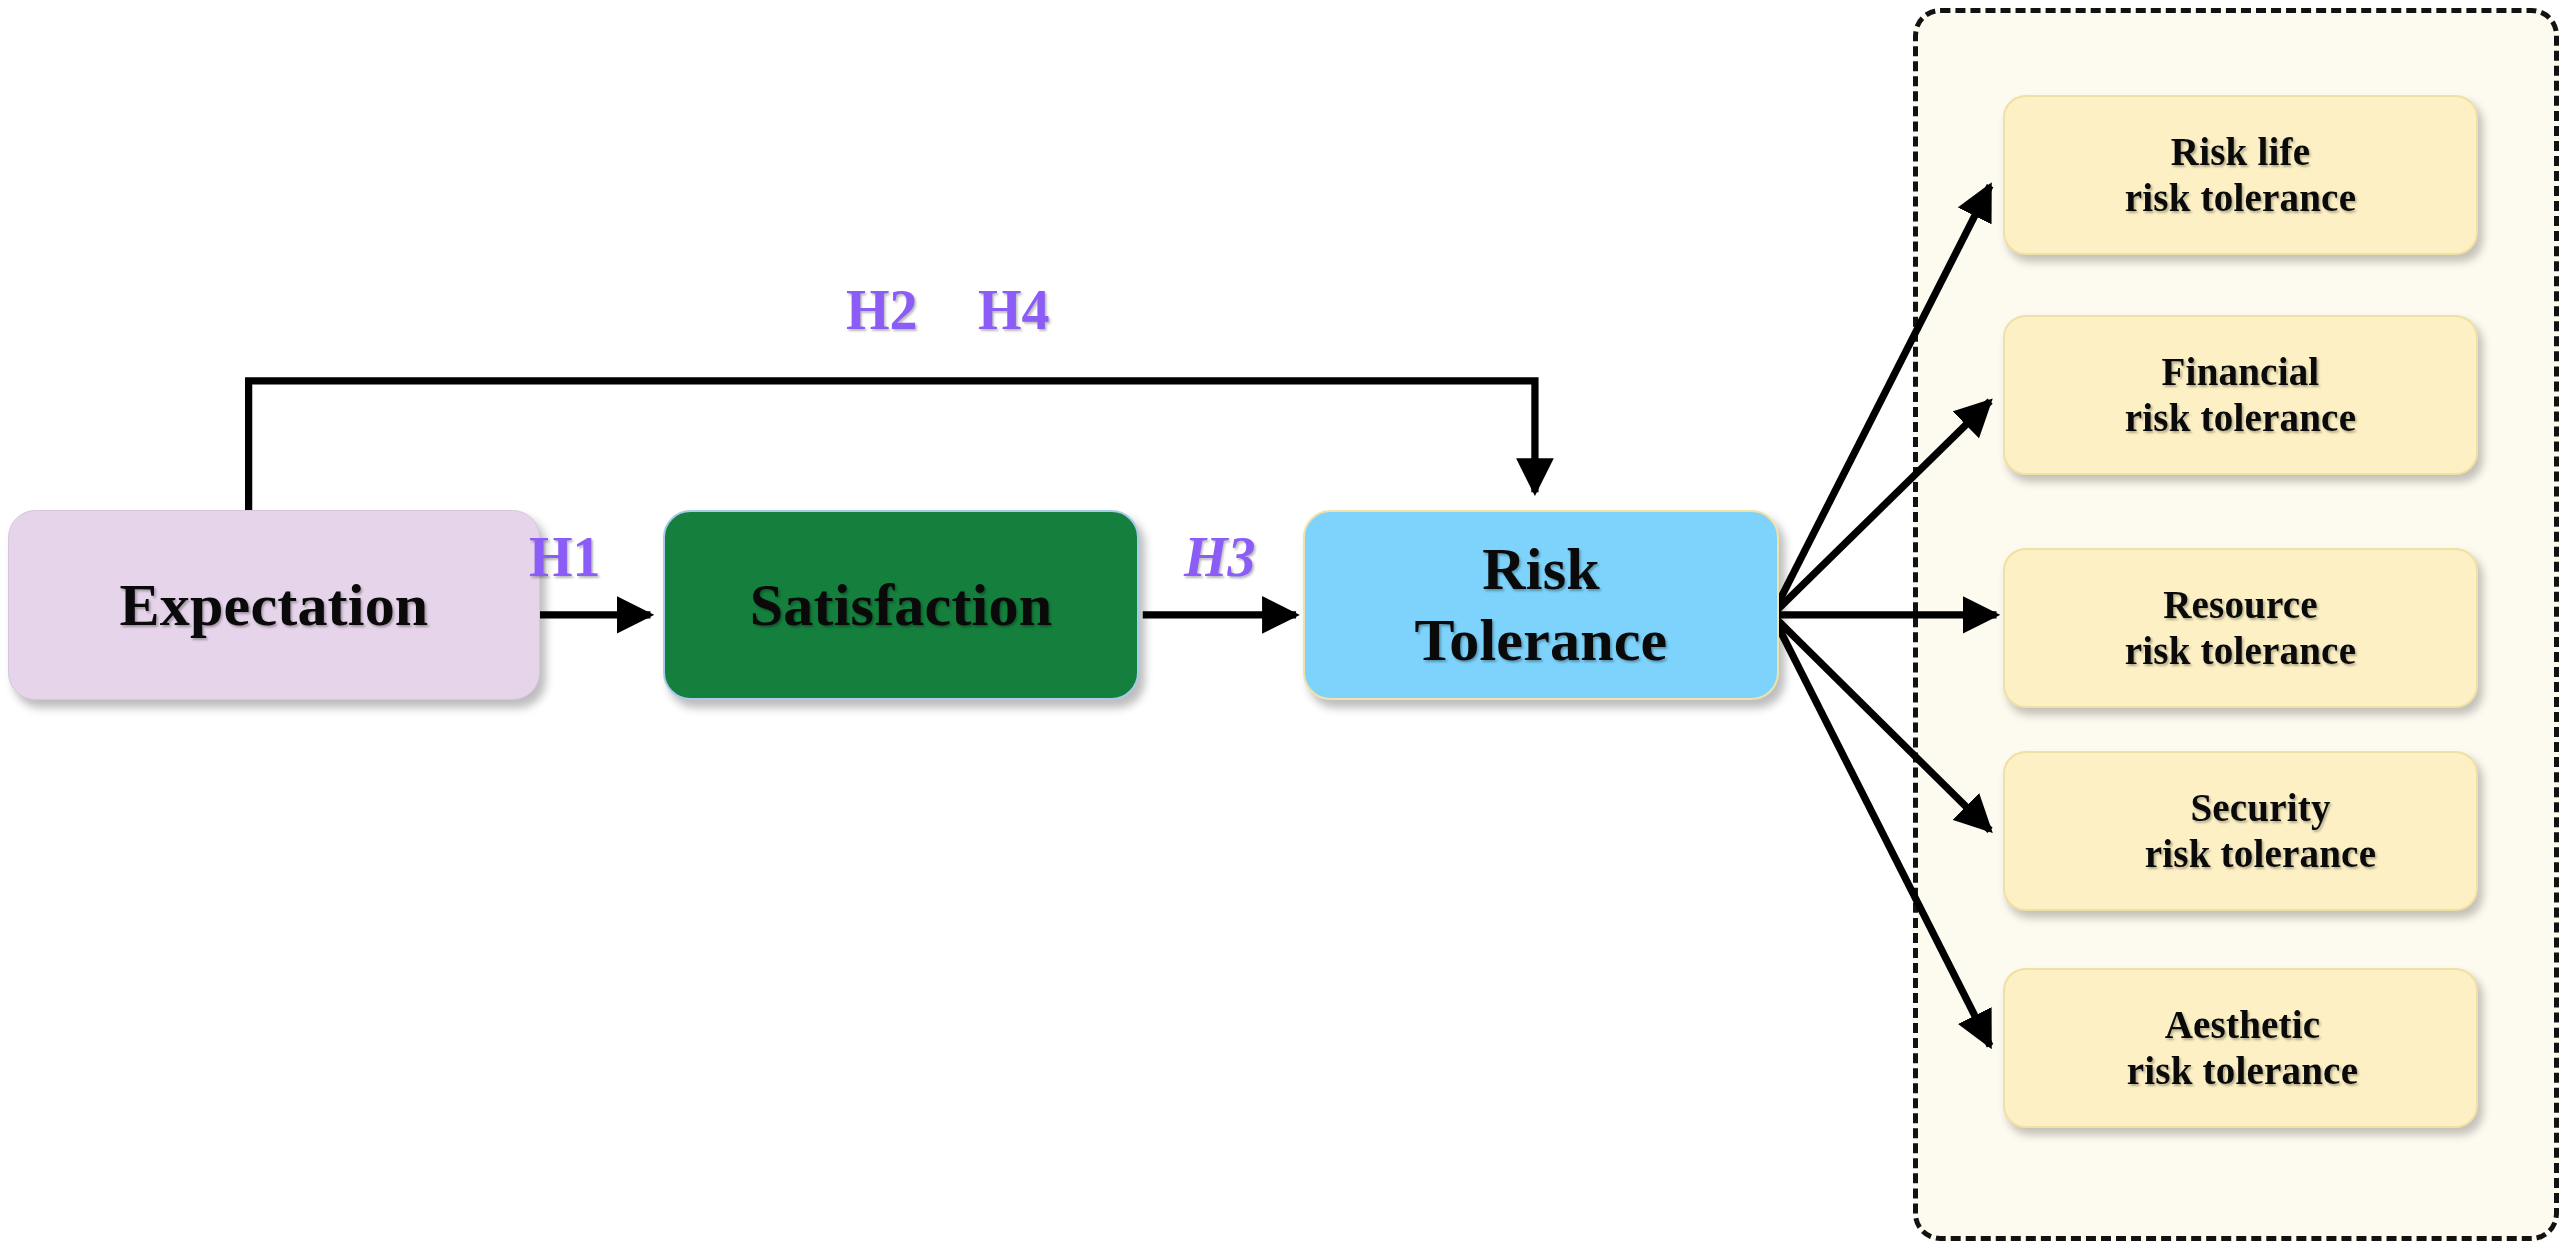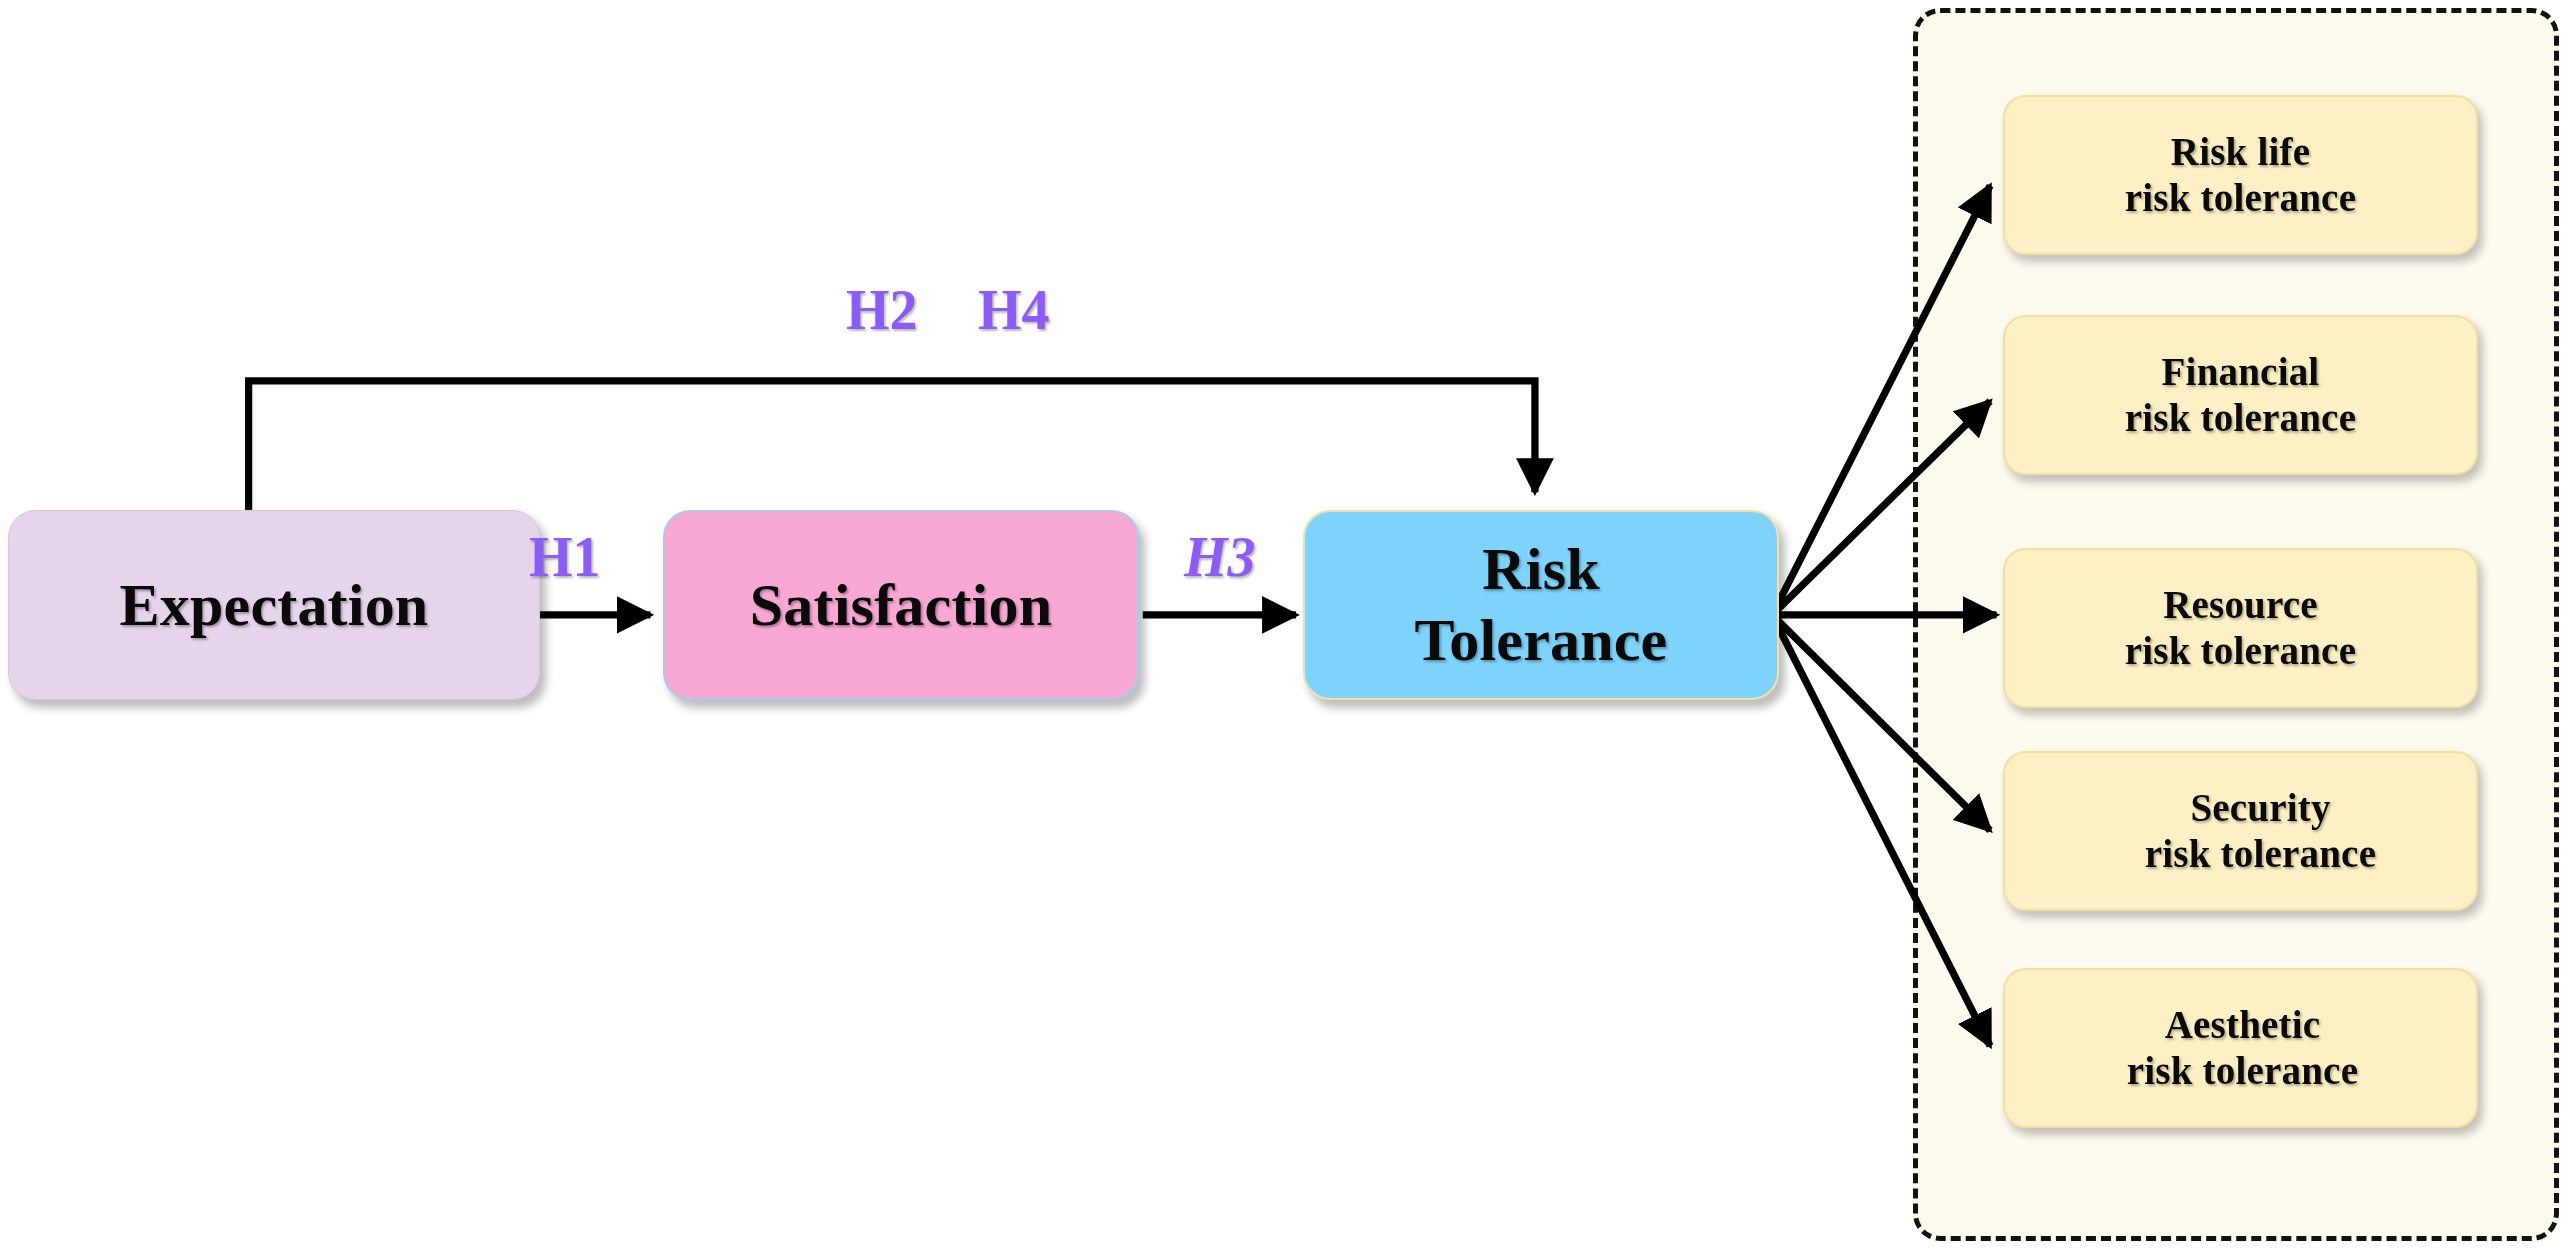--- a/index.html
+++ b/index.html
@@ -50,21 +50,21 @@
   .node-expectation {
     left: 8px;  top: 510px;
     width: 532px; height: 190px;
     background: #E6D4EA;
     border: 1.6px solid #D9C6DE;
     font-size: 60px;
   }
   .node-satisfaction {
     left: 663px; top: 510px;
     width: 476px; height: 190px;
-    background: #f9a8d4;
+    background: #15803d;
     border: 2.4px solid #A8CBEA;
     font-size: 60px;
   }
   .node-risk {
     left: 1303px; top: 510px;
     width: 476px; height: 190px;
     background: #7dd3fc;
     border: 2.4px solid #F2E2A8;
     font-size: 60px;
   }

